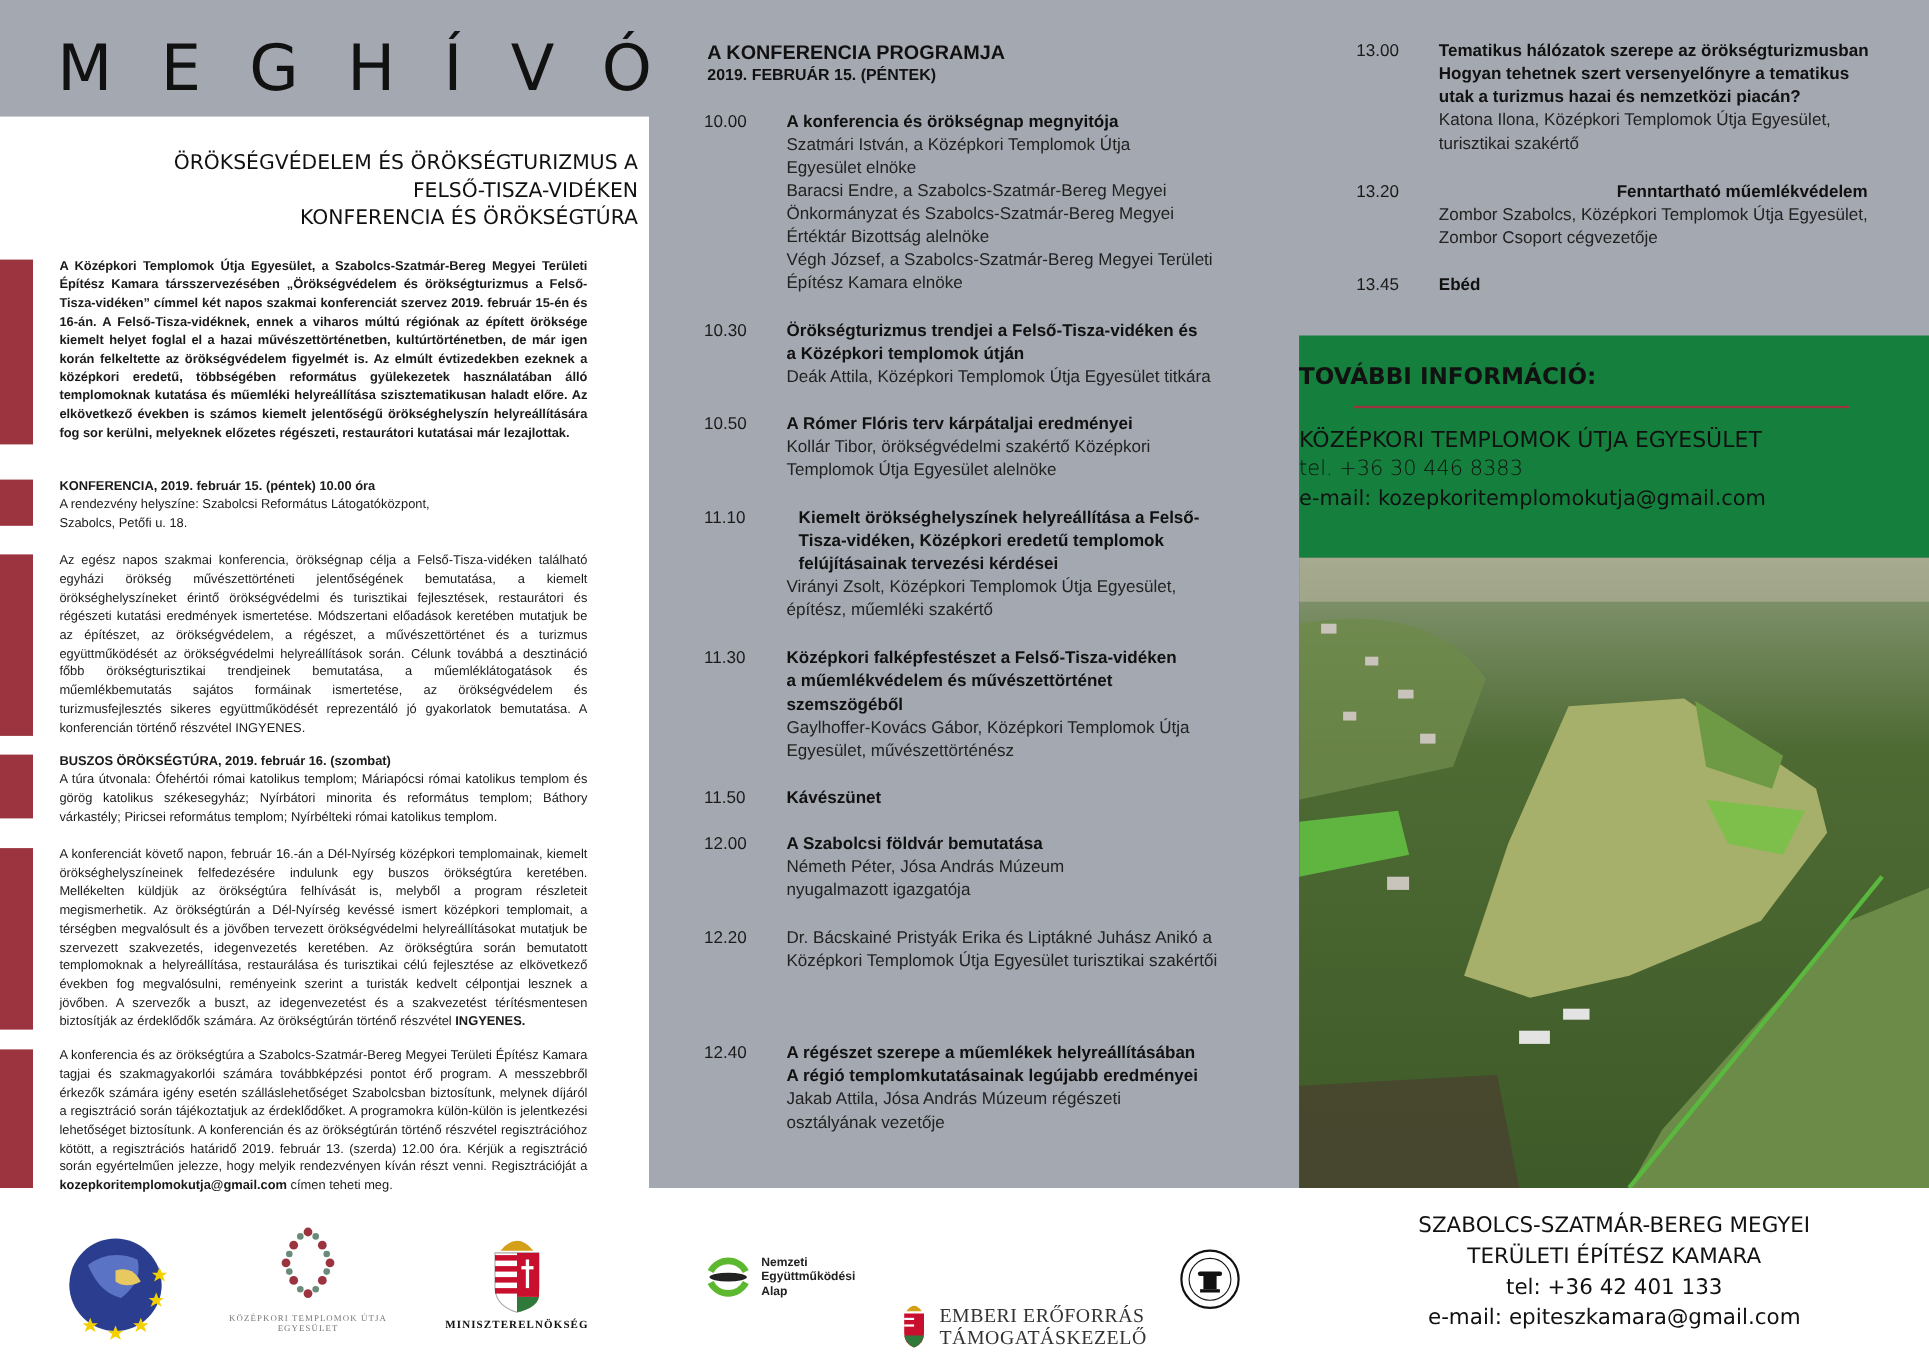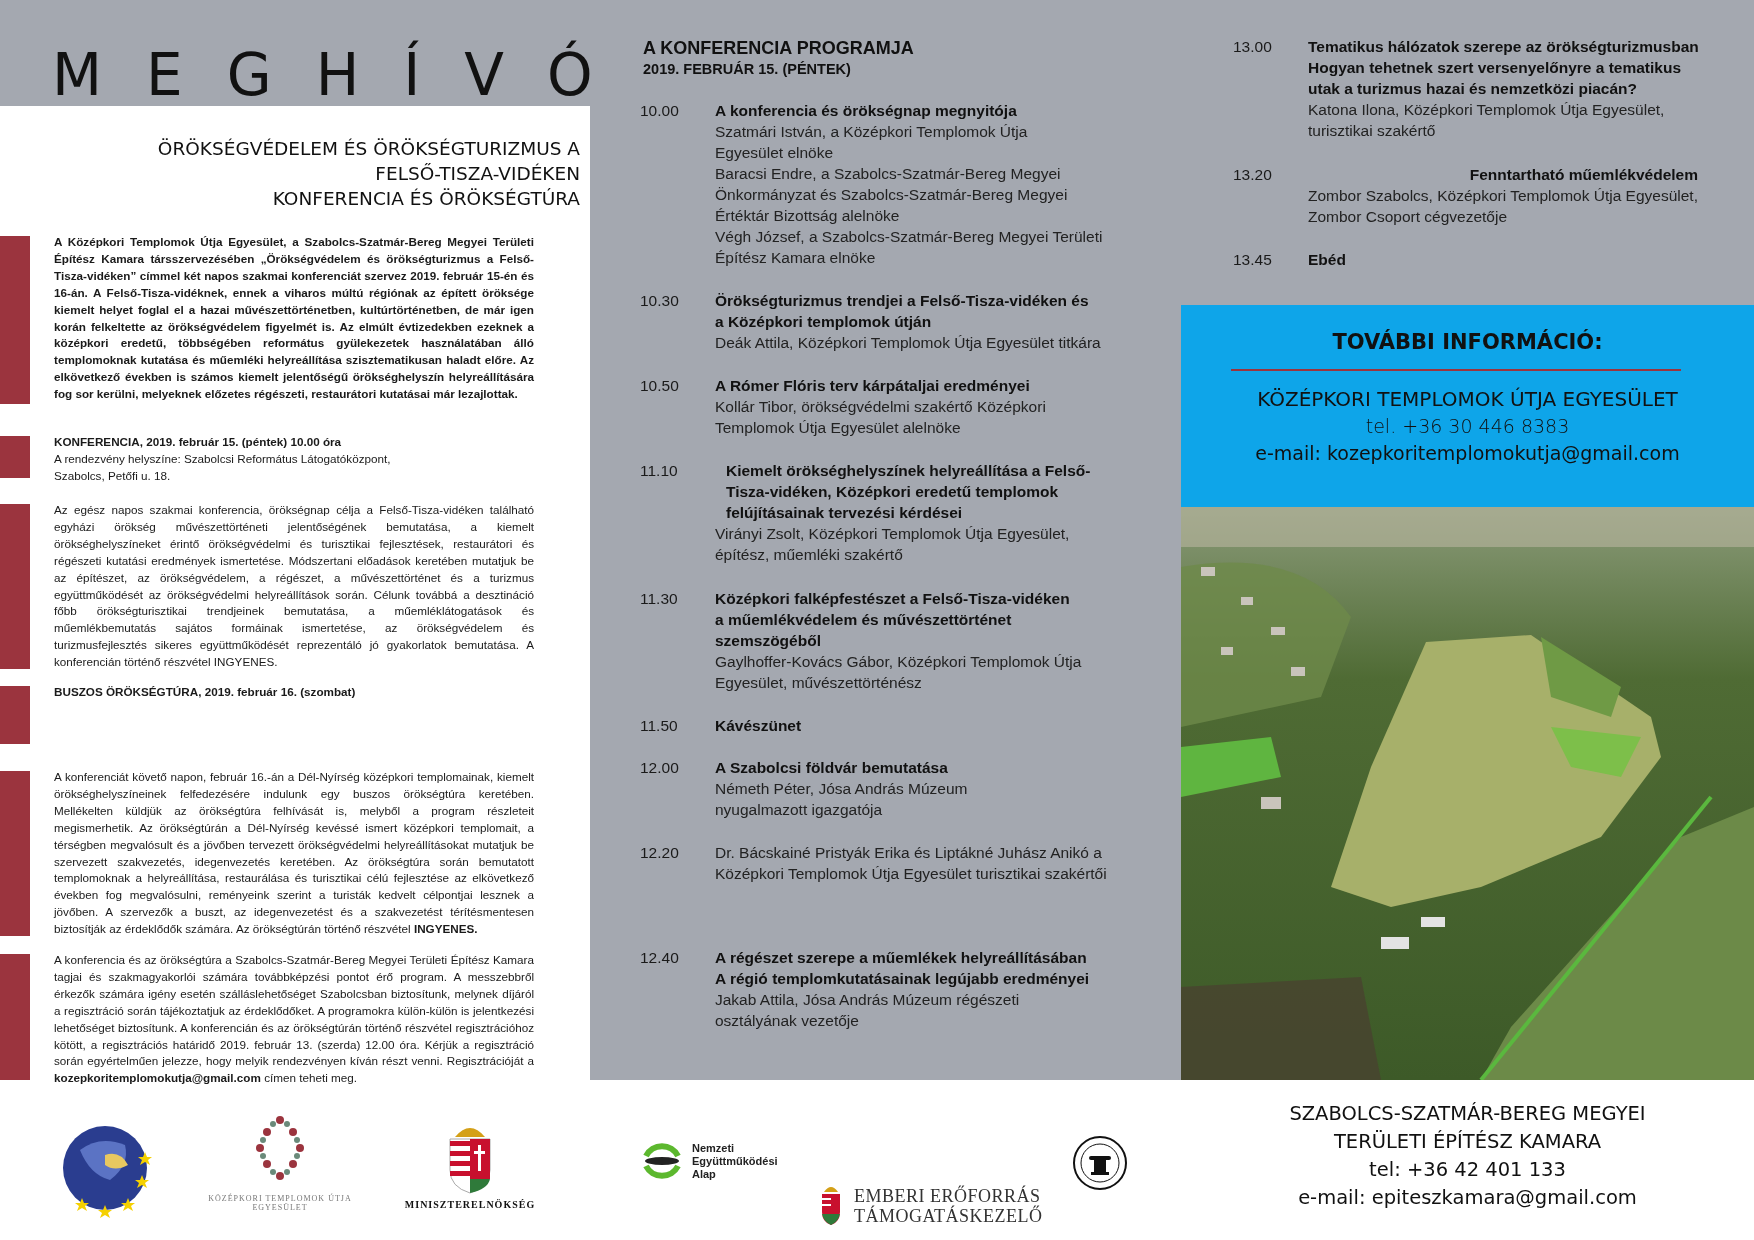--- a/index.html
+++ b/index.html
@@ -2,21 +2,21 @@
 <html><head>
 <meta charset="utf-8">
 <style>
   html, body { margin:0; padding:0; }
   body { width:1754px; height:1240px; position:relative; background:#ffffff; overflow:hidden;
          font-family:"DejaVu Sans", sans-serif; color:#111; }
   .gray-bg { position:absolute; left:0; top:0; width:1754px; height:1080px; background:#a4a8b0; }
   .bottom-white { position:absolute; left:0; top:1080px; width:1754px; height:160px; background:#fff; }
 
   
-  .title-main { position:absolute; left:52px; top:41px; font-family:"DejaVu Sans", sans-serif; font-weight:200;
+  .title-main { position:absolute; left:52px; top:28px; font-family:"DejaVu Sans", sans-serif; font-weight:200;
                 font-size:58px; letter-spacing:44px; color:#111; font-weight:normal; }
   .left-panel { position:absolute; left:0; top:106px; width:590px; height:974px; background:#fff; }
   .red-bar { position:absolute; left:0; width:30px; background:#9b343e; }
   .subtitle { position:absolute; left:40px; top:30px; width:540px; text-align:right;
               font-family:"DejaVu Sans", sans-serif; font-size:18.5px; line-height:25px; }
   .lp-block { position:absolute; left:54px; width:480px; font-family:"Liberation Sans", sans-serif;
               font-size:11.7px; line-height:16.9px; text-align:justify; color:#1a1a1a; }
   .lp-block.bold { font-weight:bold; }
   .lp-head { font-weight:bold; }
   .b { font-weight:bold; }
@@ -30,21 +30,21 @@
                 font-weight:bold; font-size:18px; color:#111; }
   .prog-date { position:absolute; left:643px; top:61px; font-family:"Liberation Sans", sans-serif;
                font-weight:bold; font-size:14.5px; color:#111; }
   .item { position:absolute; font-family:"Liberation Sans", sans-serif; font-size:15.5px; line-height:21px; color:#1a1a1a; }
   .item .time { position:absolute; left:0; top:0; width:60px; }
   .item .body { position:absolute; left:75px; top:0; }
   .item .ttl { font-weight:bold; color:#111; }
   .item .sp { color:#222; }
 
   
-  .info-box { position:absolute; left:1181px; top:305px; width:573px; height:202px; background:#0ea5e9; text-align:center; }
+  .info-box { position:absolute; left:1181px; top:305px; width:573px; height:202px; background:#15803d; text-align:left; }
   .info-head { position:absolute; left:0; width:573px; top:25px; font-family:"DejaVu Sans", sans-serif; font-weight:bold; font-size:21px; }
   .info-line { position:absolute; left:50px; top:64px; width:450px; height:2px; background:#9b343e; }
   .info-org { position:absolute; left:0; width:573px; top:82px; font-size:20px; }
   .info-tel { position:absolute; left:0; width:573px; top:110px; font-size:19px; font-weight:300; }
   .info-mail { position:absolute; left:0; width:573px; top:137px; font-size:19px; }
 
   .photo { position:absolute; left:1181px; top:507px; width:573px; height:573px; overflow:hidden; background:#5d7a3a; }
 
   .chamber { position:absolute; left:1181px; top:1100px; width:573px; text-align:center; font-family:"DejaVu Sans", sans-serif; }
   .chamber div { font-size:19.5px; line-height:28px; }
@@ -76,20 +76,21 @@
   <div class="lp-block" style="top:328px">
     <div class="lp-head">KONFERENCIA, 2019. február 15. (péntek) 10.00 óra</div>
     <div>A rendezvény helyszíne: Szabolcsi Református Látogatóközpont,</div>
     <div>Szabolcs, Petőfi u. 18.</div>
   </div>
 
   <div class="lp-block" style="top:396px">Az egész napos szakmai konferencia, örökségnap célja a Felső-Tisza-vidéken található egyházi örökség művészettörténeti jelentőségének bemutatása, a kiemelt örökséghelyszíneket érintő örökségvédelmi és turisztikai fejlesztések, restaurátori és régészeti kutatási eredmények ismertetése. Módszertani előadások keretében mutatjuk be az építészet, az örökségvédelem, a régészet, a művészettörténet és a turizmus együttműködését az örökségvédelmi helyreállítások során. Célunk továbbá a desztináció főbb örökségturisztikai trendjeinek bemutatása, a műemléklátogatások és műemlékbemutatás sajátos formáinak ismertetése, az örökségvédelem és turizmusfejlesztés sikeres együttműködését reprezentáló jó gyakorlatok bemutatása. A konferencián történő részvétel INGYENES.</div>
 
   <div class="lp-block" style="top:578px">
     <div class="lp-head">BUSZOS ÖRÖKSÉGTÚRA, 2019. február 16. (szombat)</div>
+    <div>A túra útvonala: Ófehértói római katolikus templom; Máriapócsi római katolikus templom és görög katolikus székesegyház; Nyírbátori minorita és református templom; Báthory várkastély; Piricsei református templom; Nyírbélteki római katolikus templom.</div>
   </div>
 
   <div class="lp-block" style="top:663px"><span>A konferenciát követő napon, február 16.-án a Dél-Nyírség középkori templomainak, kiemelt örökséghelyszíneinek felfedezésére indulunk egy buszos örökségtúra keretében. Mellékelten küldjük az örökségtúra felhívását is, melyből a program részleteit megismerhetik. Az örökségtúrán a Dél-Nyírség kevéssé ismert középkori templomait, a térségben megvalósult és a jövőben tervezett örökségvédelmi helyreállításokat mutatjuk be szervezett szakvezetés, idegenvezetés keretében. Az örökségtúra során bemutatott templomoknak a helyreállítása, restaurálása és turisztikai célú fejlesztése az elkövetkező években fog megvalósulni, reményeink szerint a turisták kedvelt célpontjai lesznek a jövőben. A szervezők a buszt, az idegenvezetést és a szakvezetést térítésmentesen biztosítják az érdeklődők számára. Az örökségtúrán történő részvétel </span><span class="b">INGYENES.</span></div>
 
   <div class="lp-block" style="top:846px"><span>A konferencia és az örökségtúra a Szabolcs-Szatmár-Bereg Megyei Területi Építész Kamara tagjai és szakmagyakorlói számára továbbképzési pontot érő program. A messzebbről érkezők számára igény esetén szálláslehetőséget Szabolcsban biztosítunk, melynek díjáról a regisztráció során tájékoztatjuk az érdeklődőket. A programokra külön-külön is jelentkezési lehetőséget biztosítunk. A konferencián és az örökségtúrán történő részvétel regisztrációhoz kötött, a regisztrációs határidő 2019. február 13. (szerda) 12.00 óra. Kérjük a regisztráció során egyértelműen jelezze, hogy melyik rendezvényen kíván részt venni. Regisztrációját a </span><span class="b">kozepkoritemplomokutja@gmail.com</span><span> címen teheti meg.</span></div>
 </div>
 
 <div class="logo" style="left:50px;top:1110px;width:110px;height:110px">
   <svg width="110" height="110" viewBox="0 0 110 110">
     <circle cx="55" cy="58" r="42" fill="#2a3d8f"></circle>

